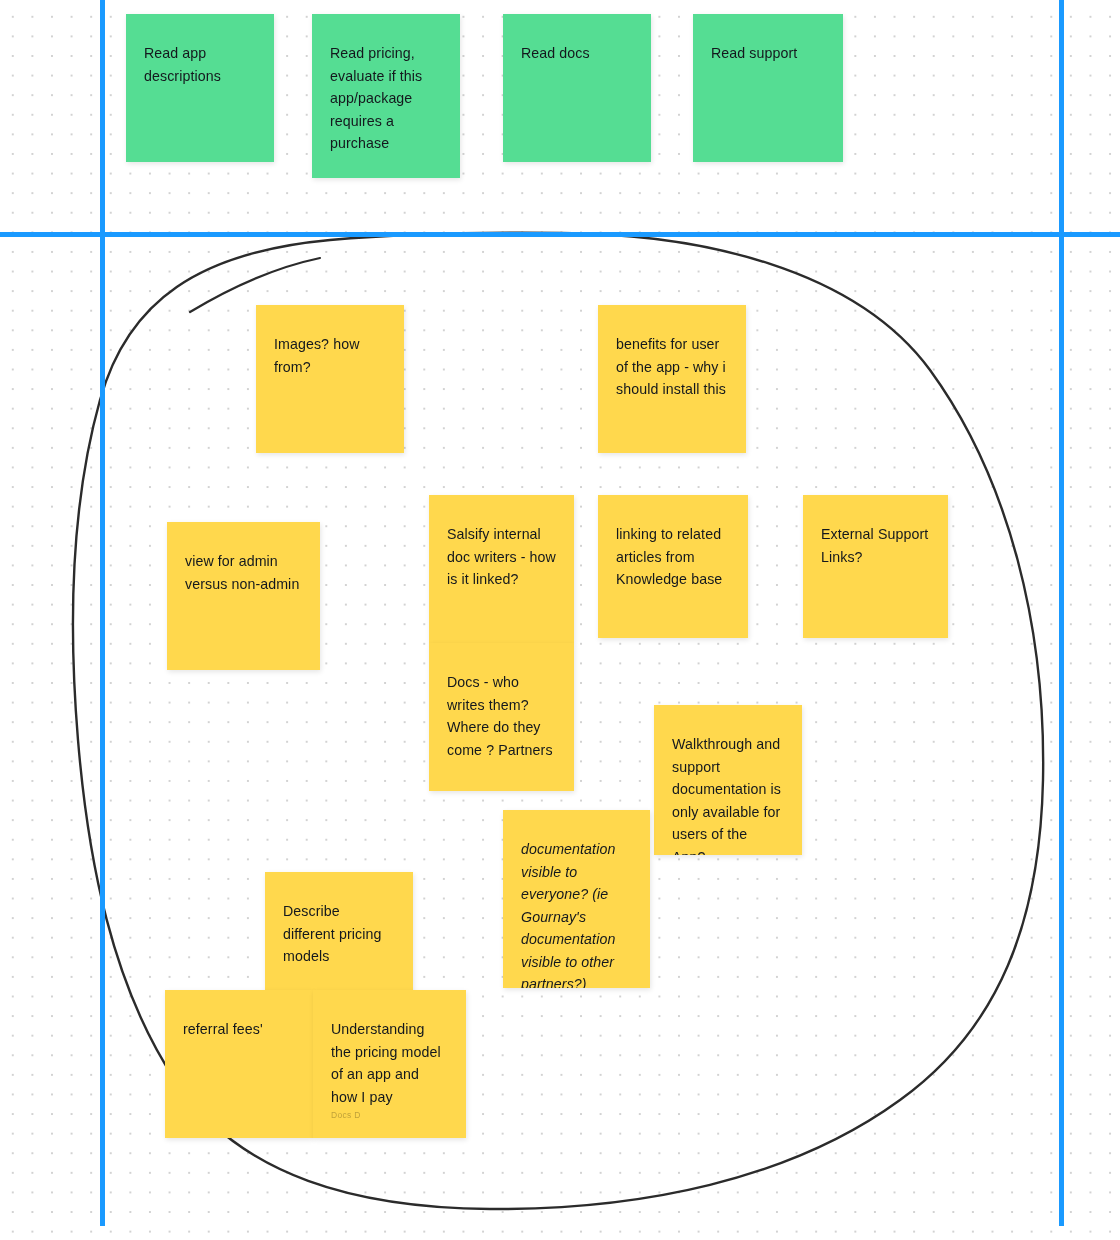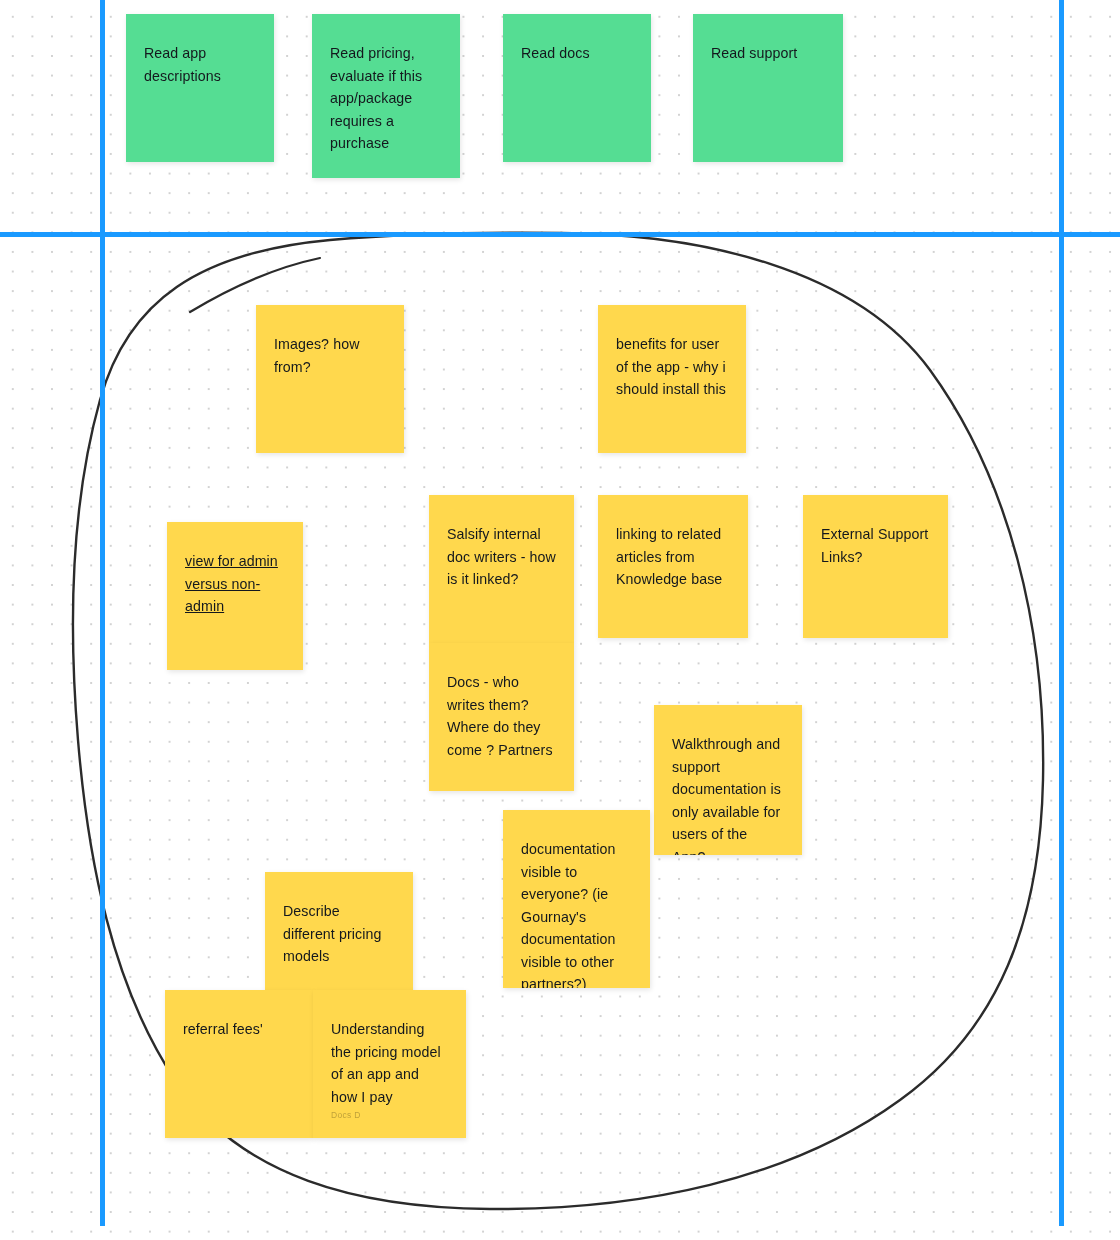--- a/index.html
+++ b/index.html
@@ -120,21 +120,21 @@
 
   <div class="note yellow" style="left:256px; top:305px; width:148px; height:148px;">
     <span class="note-text">Images? how from?</span>
   </div>
 
   <div class="note yellow" style="left:598px; top:305px; width:148px; height:148px;">
     <span class="note-text">benefits for user of the app - why i should install this</span>
   </div>
 
 
-  <div class="note yellow" style="left:167px; top:522px; width:136px; height:148px;text-decoration:underline;">
+  <div class="note yellow" style="left:167px; top:522px; width:153px; height:148px;">
     <span class="note-text">view for admin versus non-admin</span>
   </div>
 
   <div class="note yellow" style="left:429px; top:495px; width:145px; height:148px;">
     <span class="note-text">Salsify internal doc writers - how is it linked?</span>
   </div>
 
   <div class="note yellow" style="left:598px; top:495px; width:150px; height:143px;">
     <span class="note-text">linking to related articles from Knowledge base</span>
   </div>
@@ -144,21 +144,21 @@
   </div>
 
   <div class="note yellow" style="left:654px; top:705px; width:148px; height:150px;">
     <span class="note-text">Walkthrough and support documentation is only available for users of the App?</span>
   </div>
 
   <div class="note yellow" style="left:429px; top:643px; width:145px; height:148px;">
     <span class="note-text">Docs - who writes them? Where do they come ? Partners</span>
   </div>
 
-  <div class="note yellow" style="left:503px; top:810px; width:147px; height:178px;">
+  <div class="note yellow" style="left:503px; top:810px; width:147px; height:178px;font-style:italic;">
     <span class="note-text">documentation visible to everyone? (ie Gournay's documentation visible to other partners?)</span>
   </div>
 
   <div class="note yellow" style="left:265px; top:872px; width:148px; height:148px;">
     <span class="note-text">Describe different pricing models</span>
   </div>
 
   <div class="note yellow" style="left:165px; top:990px; width:148px; height:148px;">
     <span class="note-text">referral fees'</span>
   </div>

